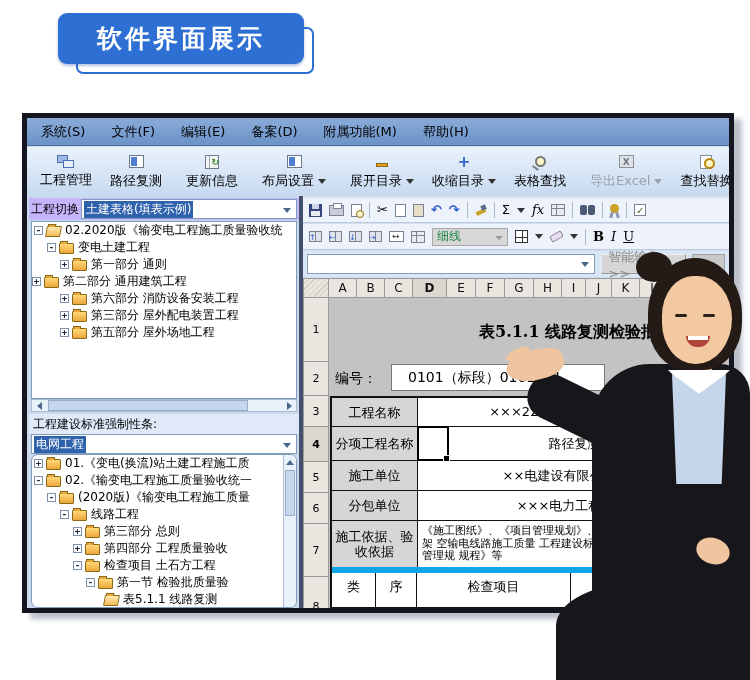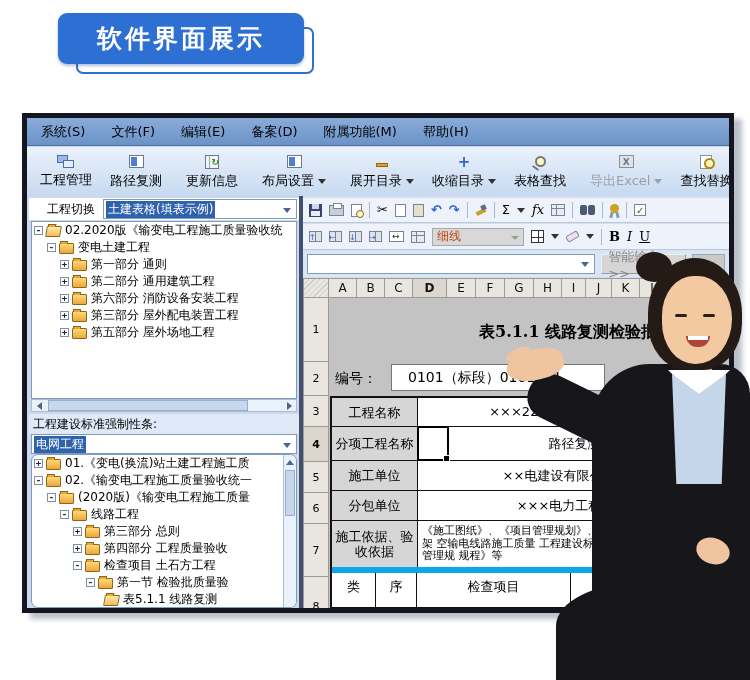--- a/index.html
+++ b/index.html
@@ -59,27 +59,27 @@
   .ic-magdoc::after{content:"";position:absolute;right:-4px;bottom:-1px;width:7px;height:7px;
     border:2px solid #b8860b;border-radius:50%;background:#fdf6c9;}
 
   
   .divider{position:absolute;left:272px;top:78px;width:4px;height:412px;background:#42506e;}
   .left-panel{position:absolute;left:2px;top:78px;width:270px;height:412px;background:#ccd9ec;}
   .right-panel{position:absolute;left:276px;top:78px;width:426px;height:412px;background:#d4e0f0;}
 
   
   .proj-switch{position:absolute;left:0;top:2px;width:270px;height:22px;display:flex;align-items:center;
-    background:#ffffff;font-size:12px;padding-left:18px;}
+    background:#c4b5fd;font-size:12px;padding-left:2px;}
   .combo{height:20px;background:#fff;border:1px solid #7f9db9;display:flex;align-items:center;
     font-size:12px;position:relative;padding-left:2px;}
   .combo .chev{position:absolute;right:5px;top:8px;width:0;height:0;
     border-left:4px solid transparent;border-right:4px solid transparent;border-top:5px solid #4a6688;}
   .combo .sel{background:#2f62ad;color:#fff;padding:0 2px;white-space:nowrap;overflow:hidden;}
-  .proj-combo{flex:1;margin-left:8px;margin-right:2px;}
+  .proj-combo{flex:1;margin-left:2px;margin-right:2px;}
 
   
   .tree{position:absolute;background:#fff;border:1px solid #7f9db9;font-size:12px;overflow:hidden;}
   .tree1{left:2px;top:25px;width:266px;height:178px;}
   .tree2{left:2px;top:258px;width:266px;height:154px;border-radius:7px;}
   .trow{display:flex;align-items:center;height:17px;white-space:nowrap;}
   .exp{width:9px;height:9px;border:1px solid #7d90ac;background:#fff;position:relative;flex:none;margin-right:3px;}
   .exp::before{position:absolute;left:0;top:-1px;width:7px;text-align:center;
     font:bold 9px/9px "DejaVu Sans Mono","Liberation Mono",monospace;color:#223;}
   .exp.plus::before{content:"+";}
@@ -141,21 +141,21 @@
     font-size:10px;line-height:11px;text-align:center;color:#2d6e2d;}
   .ic-cell{width:13px;height:11px;border:1px solid #7a8294;background:#dfe4ec;position:relative;}
   .ic-cell::after{content:"";position:absolute;left:5px;top:0;bottom:0;width:1px;background:#7a8294;}
   .ic-cell .ar{position:absolute;font-size:8px;color:#2f62cf;top:1px;left:-1px;}
   .ic-merge{width:15px;height:11px;border:1px solid #7a8294;background:#fff;position:relative;}
   .ic-merge::before{content:"↔";position:absolute;left:2px;top:-1px;font-size:9px;color:#333;}
   .ic-borders{width:13px;height:13px;border:1px solid #333;position:relative;background:#fff;}
   .ic-borders::before{content:"";position:absolute;left:6px;top:0;bottom:0;width:1px;background:#333;}
   .ic-borders::after{content:"";position:absolute;top:6px;left:0;right:0;height:1px;background:#333;}
   .ic-eraser{width:13px;height:7px;background:#e8e0f0;border:1px solid #8a84a0;transform:rotate(-30deg);border-radius:2px;}
-  .combo-thin{width:92px;height:18px;background:#d8d8d8;border:1px solid #a8a8a8;color:#c2410c;
+  .combo-thin{width:76px;height:18px;background:#d8d8d8;border:1px solid #a8a8a8;color:#15803d;
     font-size:12px;display:flex;align-items:center;padding-left:4px;position:relative;}
   .combo-thin .chev{position:absolute;right:4px;top:7px;width:0;height:0;
     border-left:4px solid transparent;border-right:4px solid transparent;border-top:4px solid #9a9a9a;}
   .bld{font-weight:bold;font-family:"DejaVu Serif","Liberation Serif",serif;}
   .ita{font-style:italic;font-family:"DejaVu Serif","Liberation Serif",serif;}
   .und{text-decoration:underline;font-family:"DejaVu Serif","Liberation Serif",serif;}
 
   
   .formula{position:absolute;left:0;top:55px;width:426px;height:26px;background:#d9e6f6;
     display:flex;align-items:center;gap:6px;padding:0 4px;}
@@ -344,21 +344,21 @@
           <div class="trow" style="padding-left:15px">
             <span class="exp minus"></span>
             <span class="folder"></span>
             <span>变电土建工程</span>
           </div>
           <div class="trow" style="padding-left:28px">
             <span class="exp plus"></span>
             <span class="folder"></span>
             <span>第一部分  通则</span>
           </div>
-          <div class="trow" style="padding-left:28px">
+          <div class="trow" style="">
             <span class="exp plus"></span>
             <span class="folder"></span>
             <span>第二部分  通用建筑工程</span>
           </div>
           <div class="trow" style="padding-left:28px">
             <span class="exp plus"></span>
             <span class="folder"></span>
             <span>第六部分  消防设备安装工程</span>
           </div>
           <div class="trow" style="padding-left:28px">

